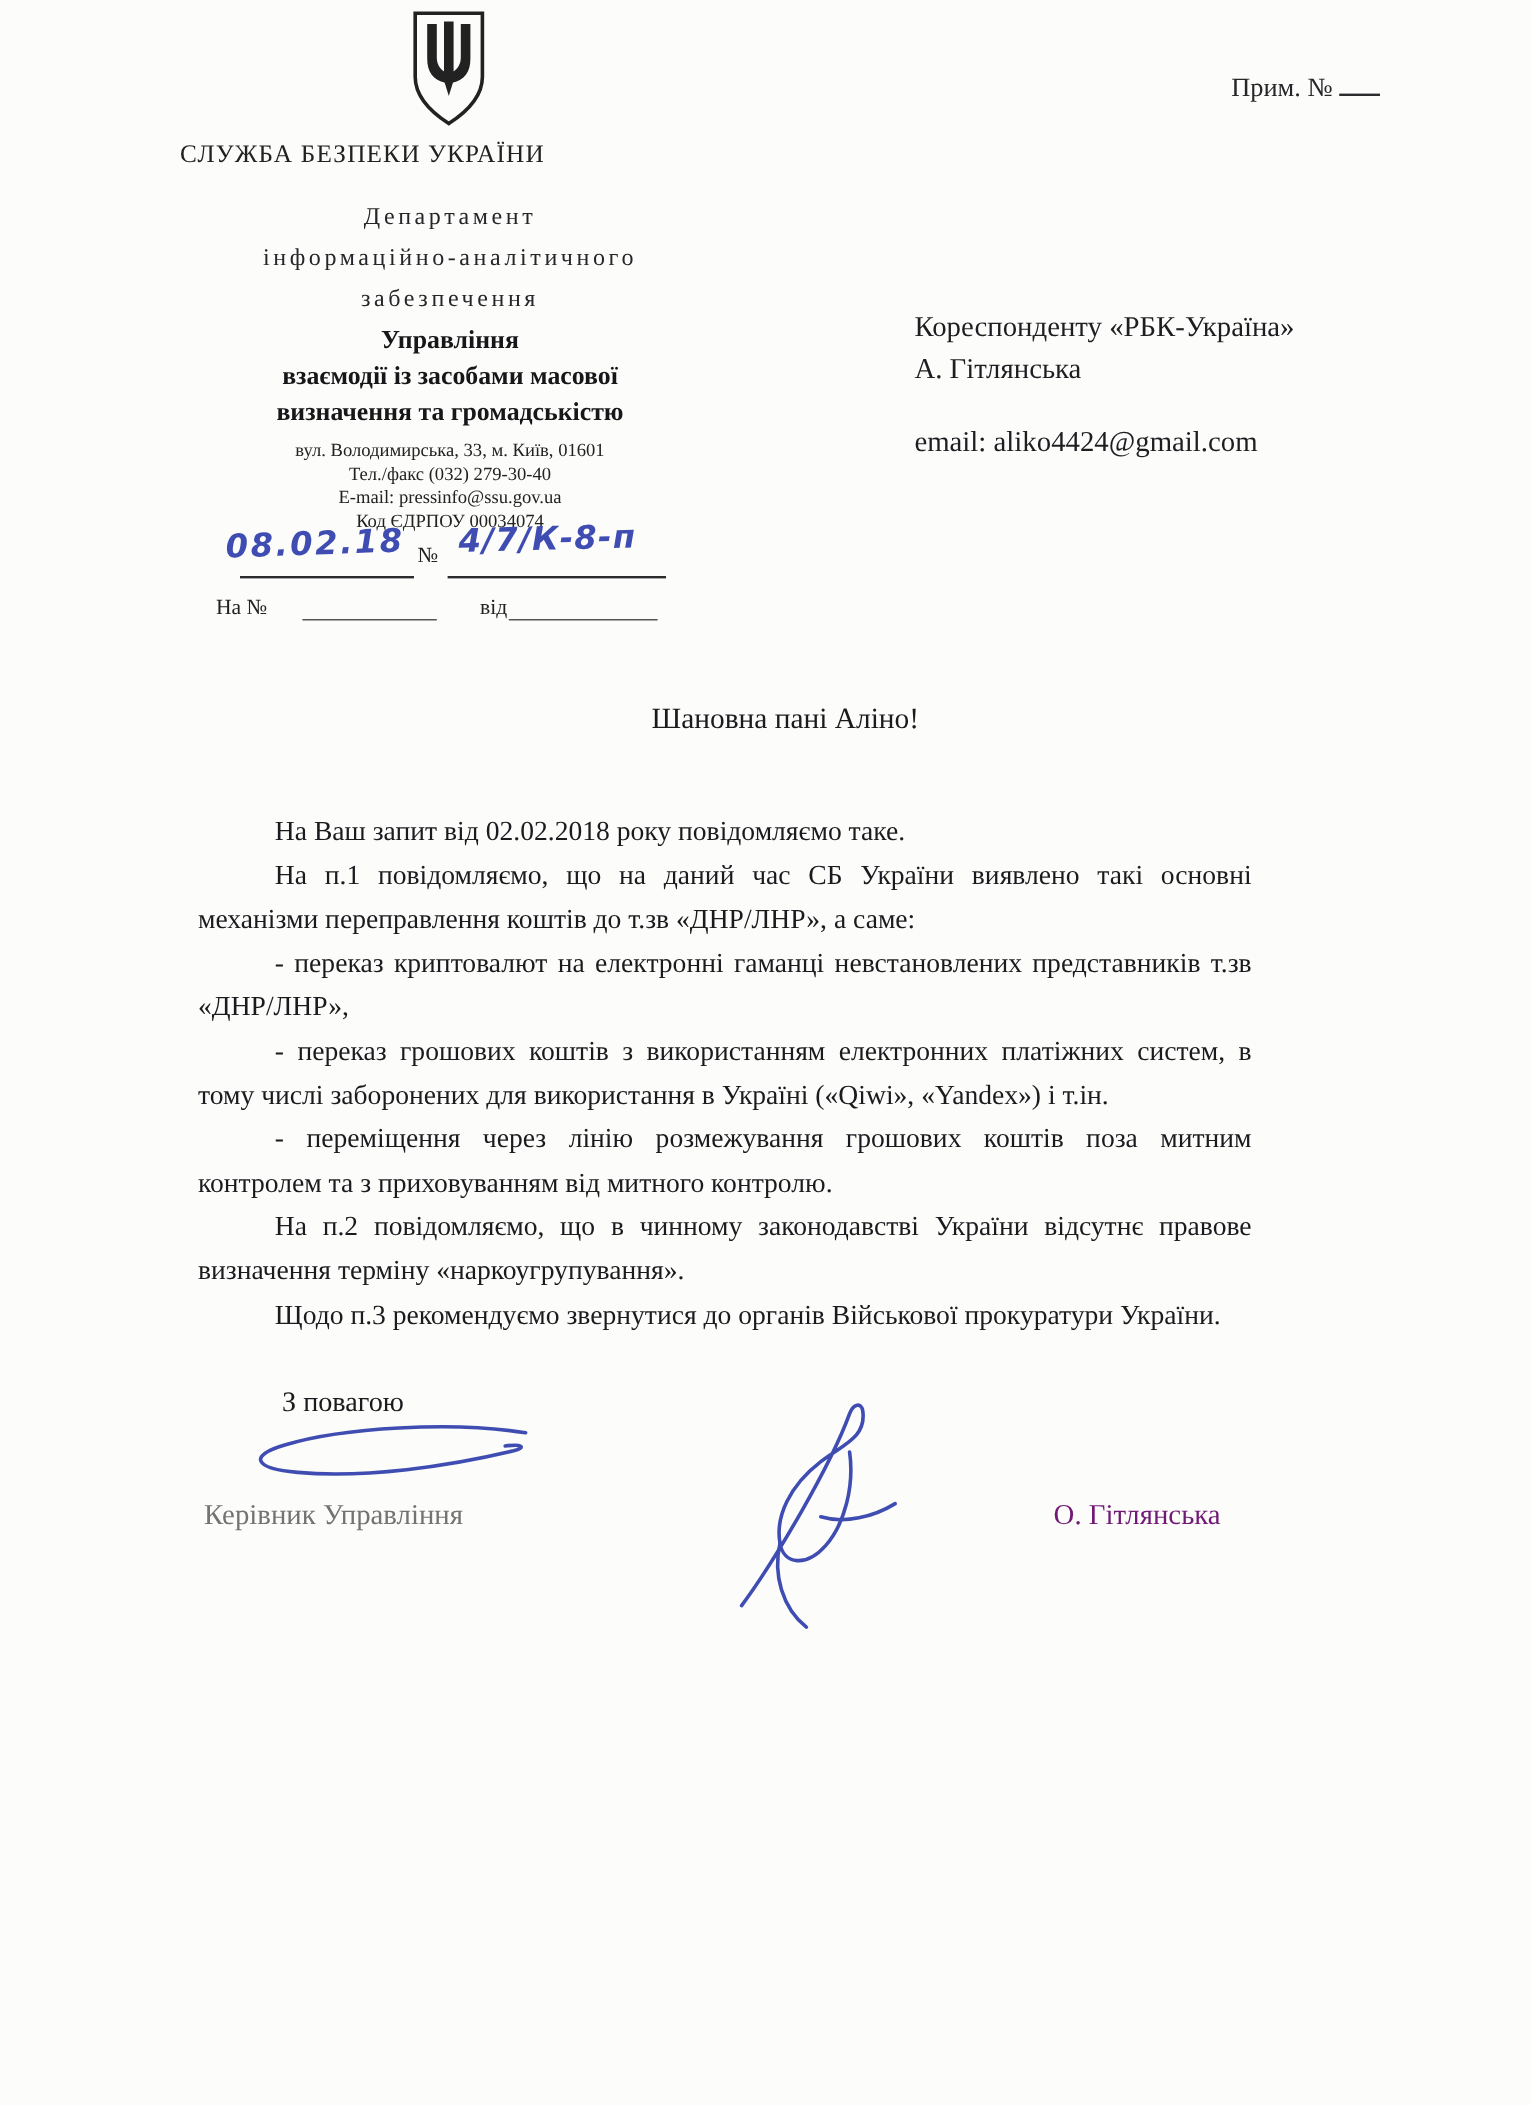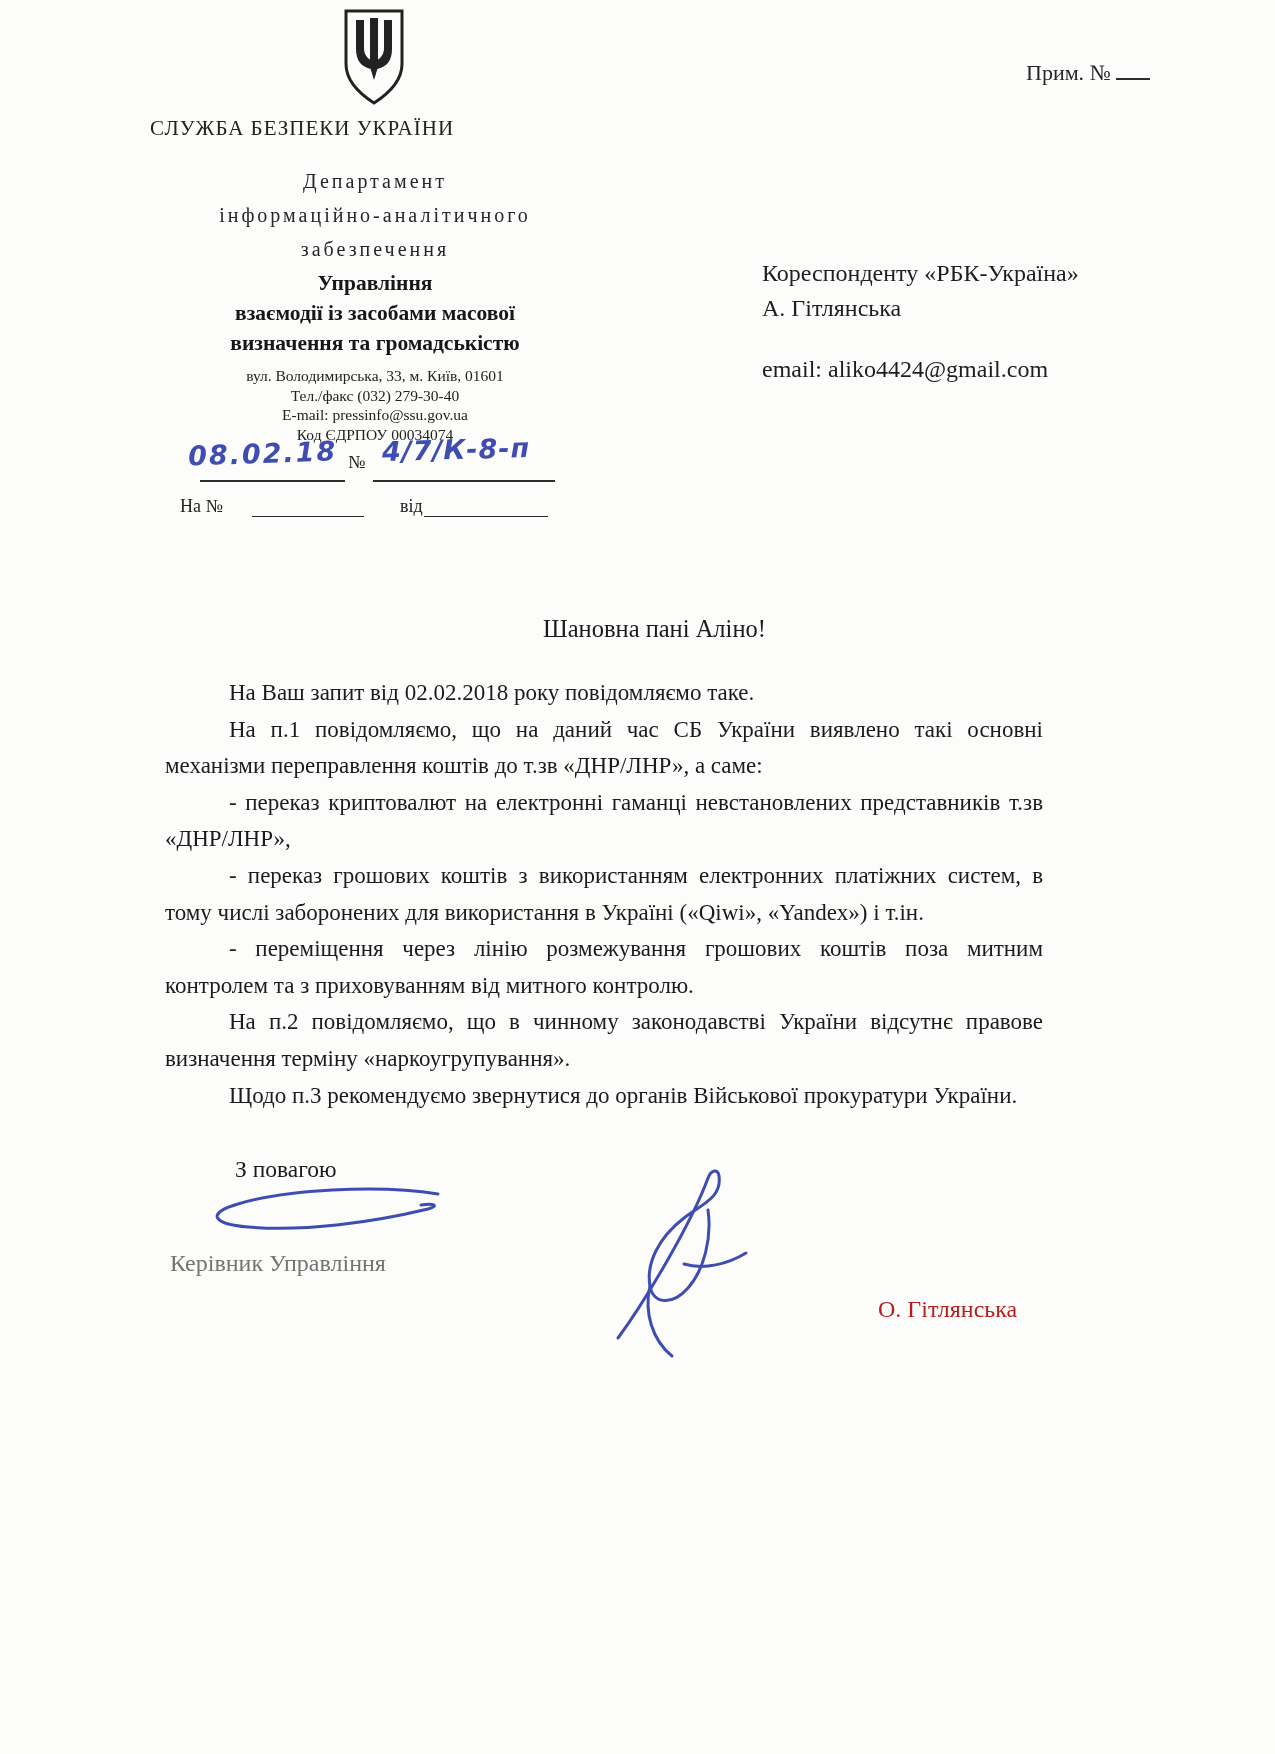--- a/index.html
+++ b/index.html
@@ -52,34 +52,34 @@
 
   
   .copy-num { left:1026px; top:60px; font-size:22px; color:#26262a; }
   .copy-rule { display:inline-block; width:34px; border-bottom:2px solid #2c2c2e; height:20px; }
 
   
   .recipient { left:762px; top:256px; width:420px; font-size:24px; line-height:35px; color:#1d1d22; }
   .recipient .email-line { margin-top:26px; }
 
   
-  .salutation { left:543px; top:586px; font-size:24.5px; color:#1b1b1f;margin-top:29px; }
+  .salutation { left:543px; top:586px; font-size:24.5px; color:#1b1b1f; }
   .letter-body {
     left:165px; top:644px; width:878px;
     font-size:23px; line-height:36.6px;
     text-align:justify; color:#1b1b1f;margin-top:31px;
   }
   .letter-body p { text-indent:64px; margin:0; }
 
   
   .closing   { left:235px; top:1156px; font-size:23.5px; color:#1b1b1f; }
   .closing-sig { left:192px; top:1178px; width:262px; height:66px; }
   .sig-title { left:170px; top:1250px; font-size:24px; color:#737373; }
   .big-sig   { left:580px; top:1160px; width:210px; height:200px; }
-  .sig-name  { left:878px; top:1296px; font-size:24px; color:#b91c1c; }
+  .sig-name  { left:878px; top:1250px; font-size:24px; color:#701a75; }
 
   svg { display:block; }
 </style>
 </head>
 <body style="background: rgb(252, 252, 250);">
 
 <div class="abs emblem">
   <svg viewBox="0 0 74 102" width="74" height="102">
     <path d="M9 5 H65 V58 Q65 79 37 97 Q9 79 9 58 Z" fill="none" stroke="#222" stroke-width="3"></path>
     <g fill="#222">

